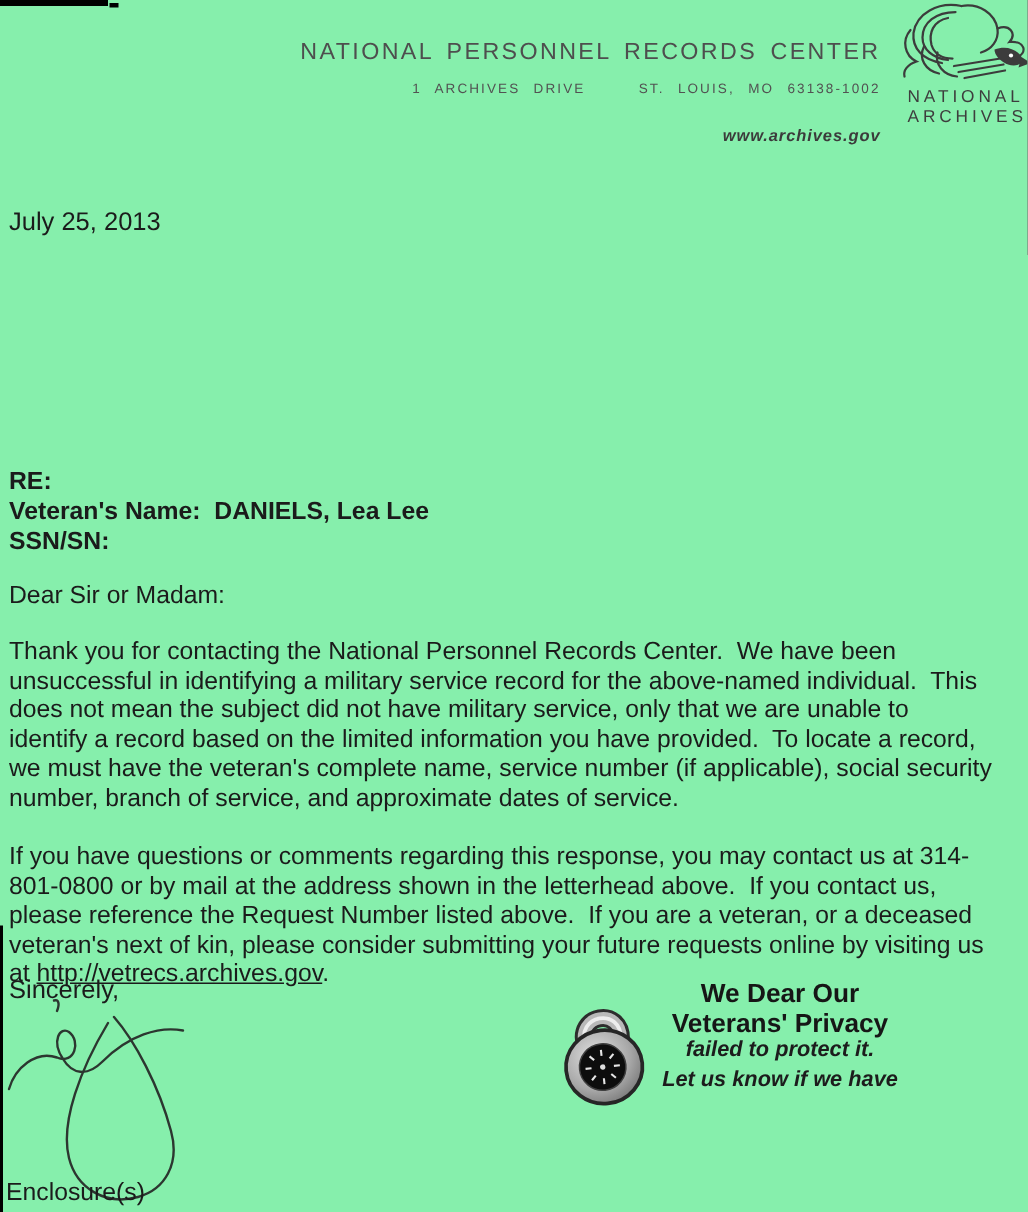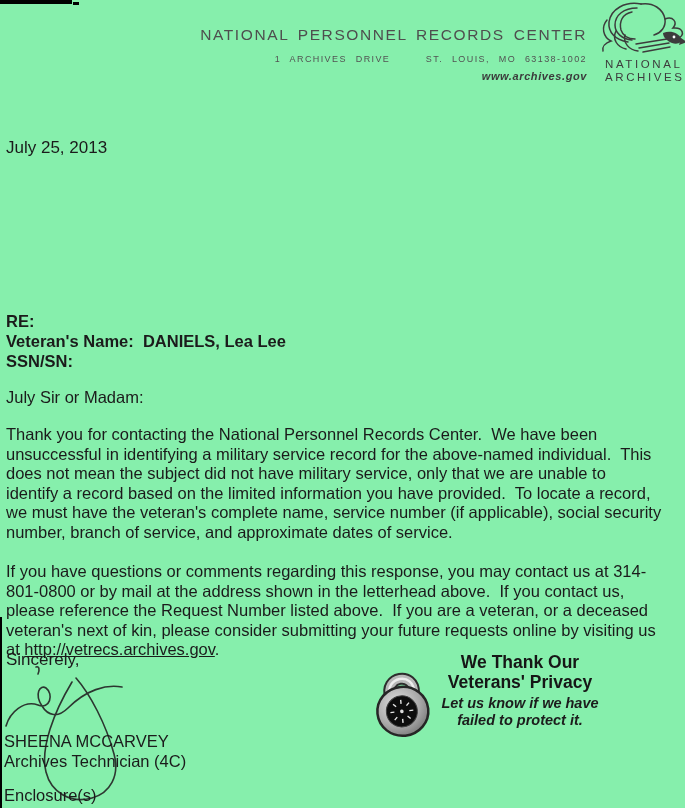--- a/index.html
+++ b/index.html
@@ -16,21 +16,21 @@
   
   .artifact{position:absolute;background:#000;}
   .artifact-topbar{left:0;top:0;width:72px;height:4px;}
   .artifact-speck{left:73px;top:2px;width:6px;height:3px;}
   .artifact-leftline{left:0;top:617px;width:2px;height:191px;}
 
   
   .lh-text{position:absolute;top:26px;right:98px;text-align:right;color:#4b4b4b;}
   .lh-title{font-size:15.5px;letter-spacing:1.6px;word-spacing:3px;color:#4e4e4e;}
   .lh-address{margin-top:10px;font-size:9px;letter-spacing:1.4px;word-spacing:5px;color:#525252;}
-  .lh-site{margin-top:6px;font-size:11px;font-weight:bold;font-style:italic;color:#3b3b3b;letter-spacing:.6px;}
+  .lh-site{margin-top:21px;font-size:11px;font-weight:bold;font-style:italic;color:#3b3b3b;letter-spacing:.6px;}
   .lh-logo{position:absolute;top:0;right:-4px;width:96px;text-align:center;}
   .lh-logo-words{margin-top:-2px;font-size:11.5px;letter-spacing:2.6px;color:#3d3d3d;line-height:13px;text-align:left;padding-left:12px;}
 
   
   .date{position:absolute;left:6px;top:138px;font-size:17px;}
   .re-block{position:absolute;left:6px;top:311px;display:flex;font-weight:bold;font-size:16.5px;line-height:20px;flex-direction:column;}
   .re-label{width:99px;}
   .salutation{position:absolute;left:6px;top:388px;font-size:16.5px;}
   .para{position:absolute;left:6px;width:656px;font-size:16.5px;line-height:19.6px;}
   .para1{top:425px;}
@@ -92,40 +92,36 @@
   <div class="date">July 25, 2013</div>
 
   <div class="re-block">
     <div class="re-label">RE:</div>
     <div>
       <div class="prewrap">Veteran's Name:  DANIELS, Lea Lee</div>
       <div class="prewrap">SSN/SN:</div>
     </div>
   </div>
 
-  <div class="salutation">July Sir or Madam:</div>
+  <div class="salutation">Dear Sir or Madam:</div>
 
   <div class="para para1 prewrap">Thank you for contacting the National Personnel Records Center.  We have been unsuccessful in identifying a military service record for the above-named individual.  This does not mean the subject did not have military service, only that we are unable to identify a record based on the limited information you have provided.  To locate a record, we must have the veteran's complete name, service number (if applicable), social security number, branch of service, and approximate dates of service.</div>
 
   <div class="para para2"><span class="prewrap">If you have questions or comments regarding this response, you may contact us at 314-801-0800 or by mail at the address shown in the letterhead above.  If you contact us, please reference the Request Number listed above.  If you are a veteran, or a deceased veteran's next of kin, please consider submitting your future requests online by visiting us at </span><span class="doc-link">http://vetrecs.archives.gov</span><span>.</span></div>
 
   <div class="sincerely">Sincerely,</div>
 
   <svg class="signature-svg" width="145" height="148" viewBox="0 0 145 148">
     <g fill="none" stroke="#232323" stroke-width="1.6" stroke-linecap="round" opacity="0.9">
       <path d="M36 14 C38 9, 37 6, 34 7"></path>
       <path d="M4 66 C8 52, 22 40, 36 45 C48 50, 52 34, 44 28 C38 24, 32 34, 40 46 C46 56, 56 58, 66 48 C84 30, 104 24, 120 27"></path>
       <path d="M70 22 C52 52, 38 88, 44 112 C49 132, 68 144, 90 138 C108 133, 118 116, 112 94 C104 64, 88 34, 74 18"></path>
     </g>
   </svg>
 
-  <div class="signer-block">
-    <div>SHEENA MCCARVEY</div>
-    <div>Archives Technician (4C)</div>
-  </div>
   <div class="enclosure">Enclosure(s)</div>
 
   <div class="privacy">
     <div class="lock-wrap">
       <svg width="60" height="74" viewBox="0 0 60 74">
         <defs>
           <radialGradient id="lockBody" cx="40%" cy="35%" r="75%">
             <stop offset="0%" stop-color="#e2e2e2"></stop>
             <stop offset="60%" stop-color="#a8a8a8"></stop>
             <stop offset="100%" stop-color="#6f6f6f"></stop>
@@ -143,20 +139,20 @@
           <line x1="34.5" y1="47" x2="38.5" y2="47"></line>
           <line x1="19" y1="39" x2="21.8" y2="41.8"></line>
           <line x1="32.2" y1="52.2" x2="35" y2="55"></line>
           <line x1="35" y1="39" x2="32.2" y2="41.8"></line>
           <line x1="21.8" y1="52.2" x2="19" y2="55"></line>
         </g>
         <circle cx="27" cy="47" r="1.8" fill="#dcdcdc"></circle>
       </svg>
     </div>
     <div class="privacy-text">
-      <div class="privacy-title">We Thank Our</div>
+      <div class="privacy-title">We Dear Our</div>
       <div class="privacy-title">Veterans' Privacy</div>
+      <div class="privacy-sub" style="margin-top:0;">failed to protect it.</div>
       <div class="privacy-sub">Let us know if we have</div>
-      <div class="privacy-sub" style="margin-top:0;">failed to protect it.</div>
     </div>
   </div>
 
 </div>
 
 </body></html>

